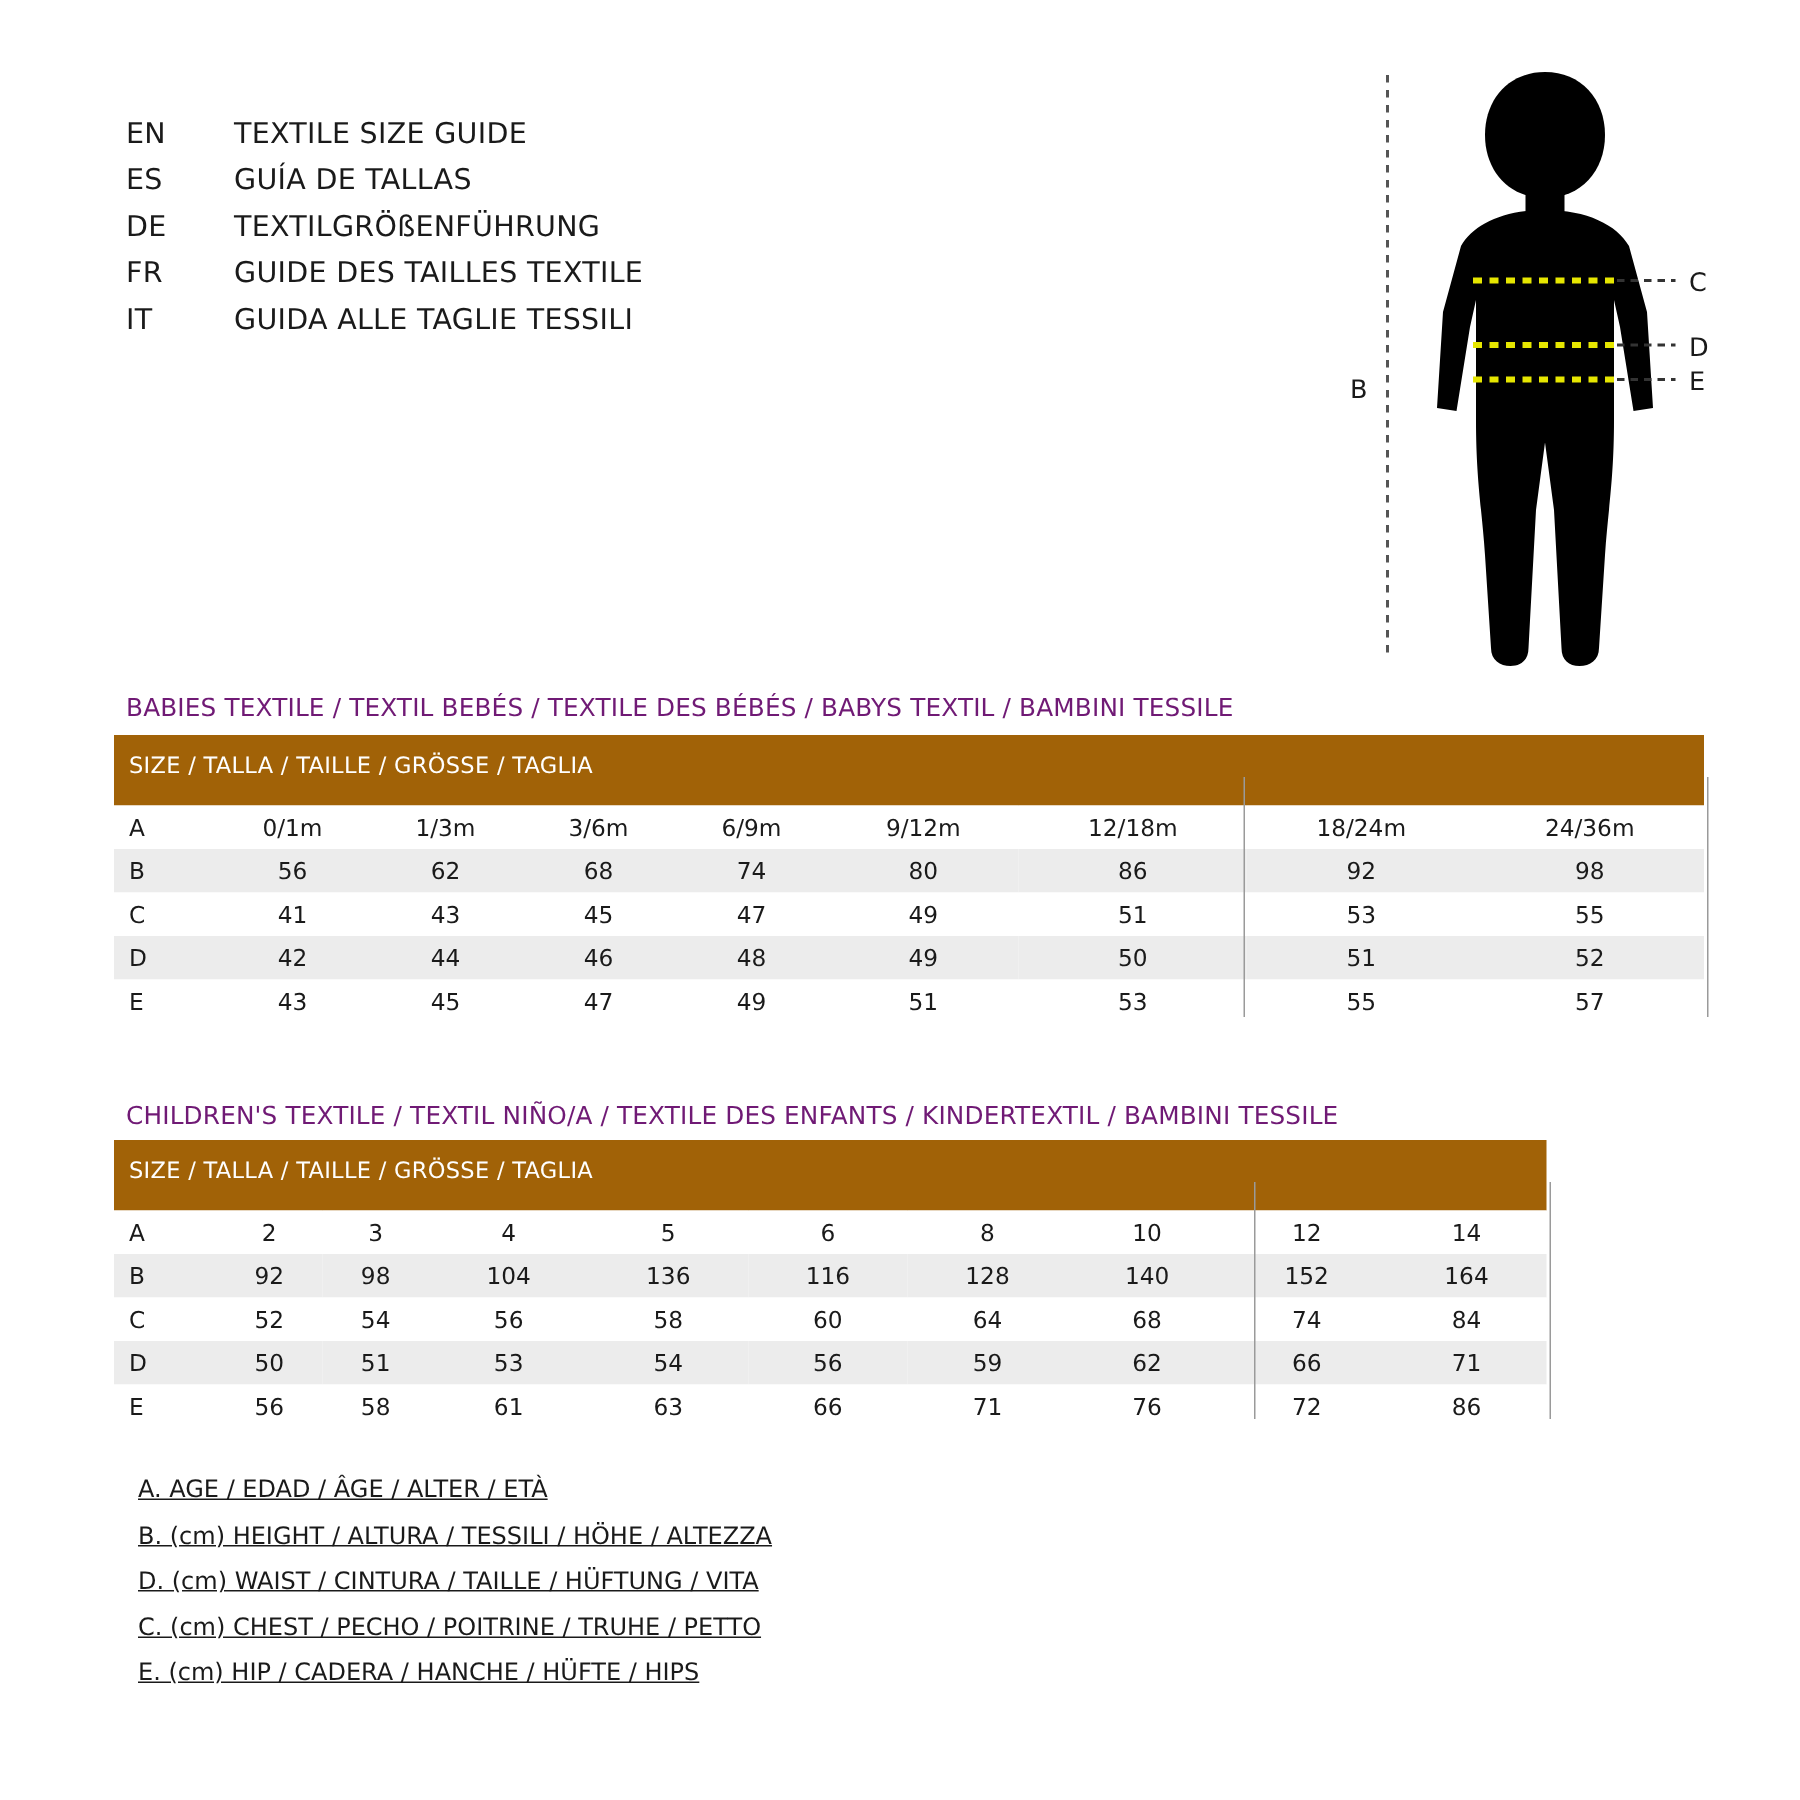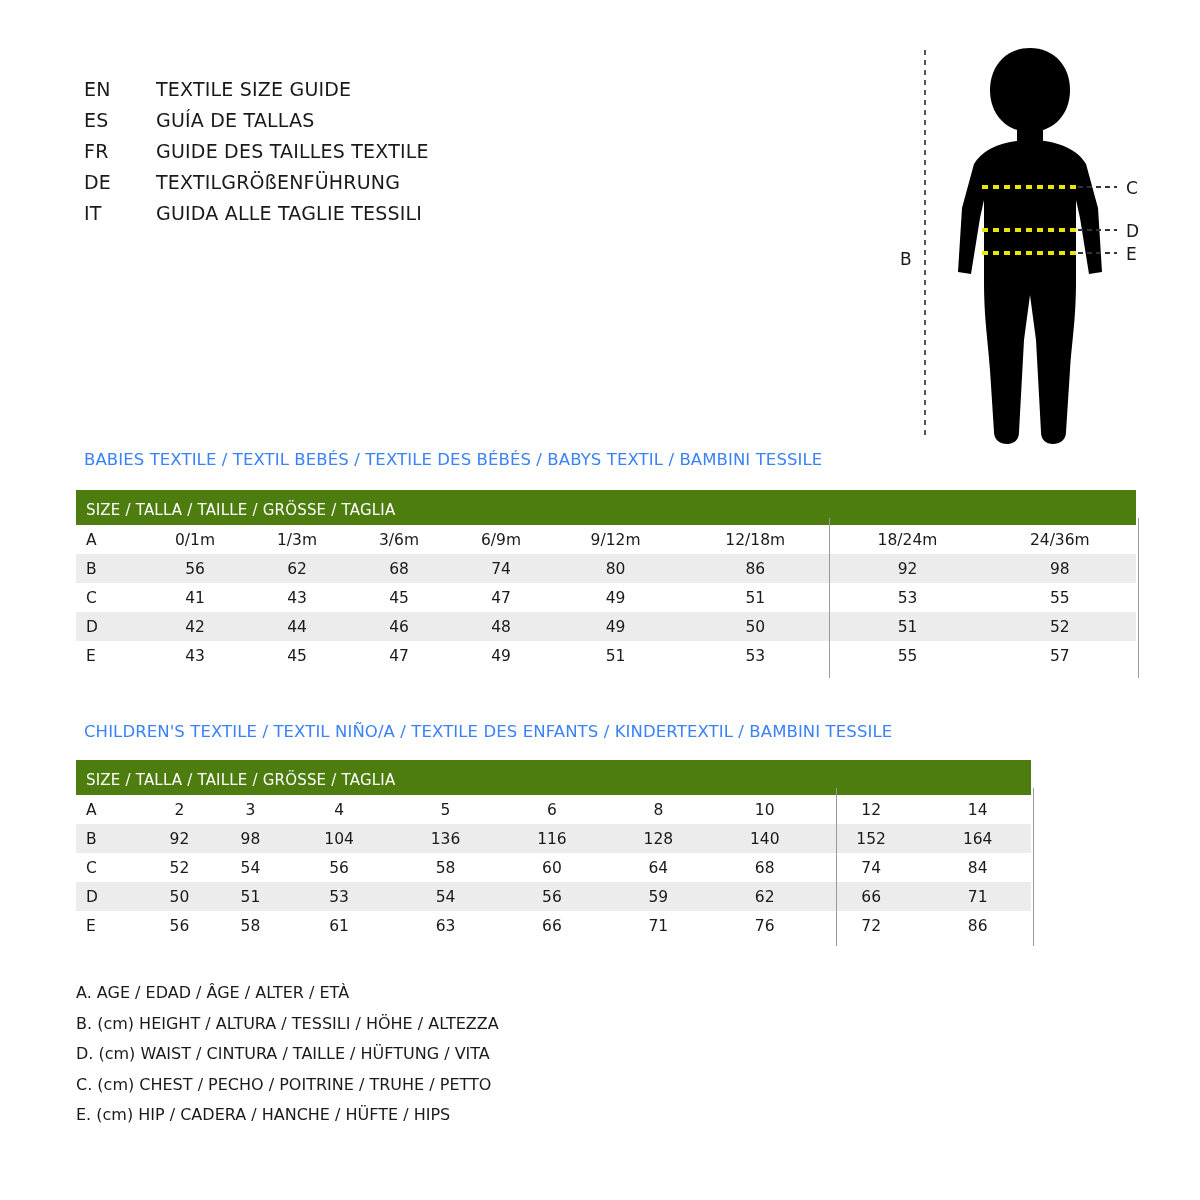--- a/index.html
+++ b/index.html
@@ -52,42 +52,43 @@
     top: 40px;
     width: 290px;
     height: 410px;
   }
   .figure svg { display: block; }
 
   
   .section-head {
     position: absolute;
     font-size: 16.5px;
-    color: #3b82f6;
+    color: #701a75;
     white-space: nowrap;
     letter-spacing: 0.1px;
+    margin-top: 12px;
   }
   #babies-head { left: 84px; top: 450px; }
   #children-head { left: 84px; top: 722px; }
 
   
   .tbl {
     position: absolute;
     border-collapse: collapse;
     font-size: 15.5px;
     color: #1a1a1a;
   }
   #babies-table { left: 76px; top: 490px; width: 1060px; }
   #children-table { left: 76px; top: 760px; width: 955px; }
 
   .tbl .hdr td {
-    background: #4d7c0f;
+    background: #a16207;
     color: #ffffff;
     font-size: 15px;
-    padding: 5px 0 1px 10px;
+    padding: 5px 0 13px 10px;
     text-align: left;
     letter-spacing: 0.2px;
   }
   .tbl td {
     height: 29px;
     padding: 0;
     text-align: center;
     vertical-align: middle;
   }
   .tbl td.rowlabel {
@@ -104,49 +105,50 @@
     border-left: 1px solid #9a9a9a;
     border-right: 1px solid #9a9a9a;
     pointer-events: none;
   }
   #babies-hl { left: 829px; top: 518px; width: 308px; height: 160px; }
   #children-hl { left: 836px; top: 788px; width: 196px; height: 158px; }
 
   
   .legend {
     position: absolute;
-    left: 76px;
+    left: 92px;
     top: 978px;
     font-size: 16px;
     line-height: 30.5px;
     color: #1a1a1a;
+    text-decoration: underline;
   }
   .legend div { white-space: nowrap; }
 </style>
 </head>
 <body>
 
 <div class="page">
 
   <div class="titles">
     <div class="title-row">
       <span class="title-lang">EN</span>
       <span class="title-text">TEXTILE SIZE GUIDE</span>
     </div>
     <div class="title-row">
       <span class="title-lang">ES</span>
       <span class="title-text">GUÍA DE TALLAS</span>
     </div>
     <div class="title-row">
+      <span class="title-lang">DE</span>
+      <span class="title-text">TEXTILGRÖßENFÜHRUNG</span>
+    </div>
+    <div class="title-row">
       <span class="title-lang">FR</span>
       <span class="title-text">GUIDE DES TAILLES TEXTILE</span>
-    </div>
-    <div class="title-row">
-      <span class="title-lang">DE</span>
-      <span class="title-text">TEXTILGRÖßENFÜHRUNG</span>
     </div>
     <div class="title-row">
       <span class="title-lang">IT</span>
       <span class="title-text">GUIDA ALLE TAGLIE TESSILI</span>
     </div>
   </div>
 
   <div class="figure">
     <svg width="290" height="410" viewBox="0 0 290 410" xmlns="http://www.w3.org/2000/svg">
 

